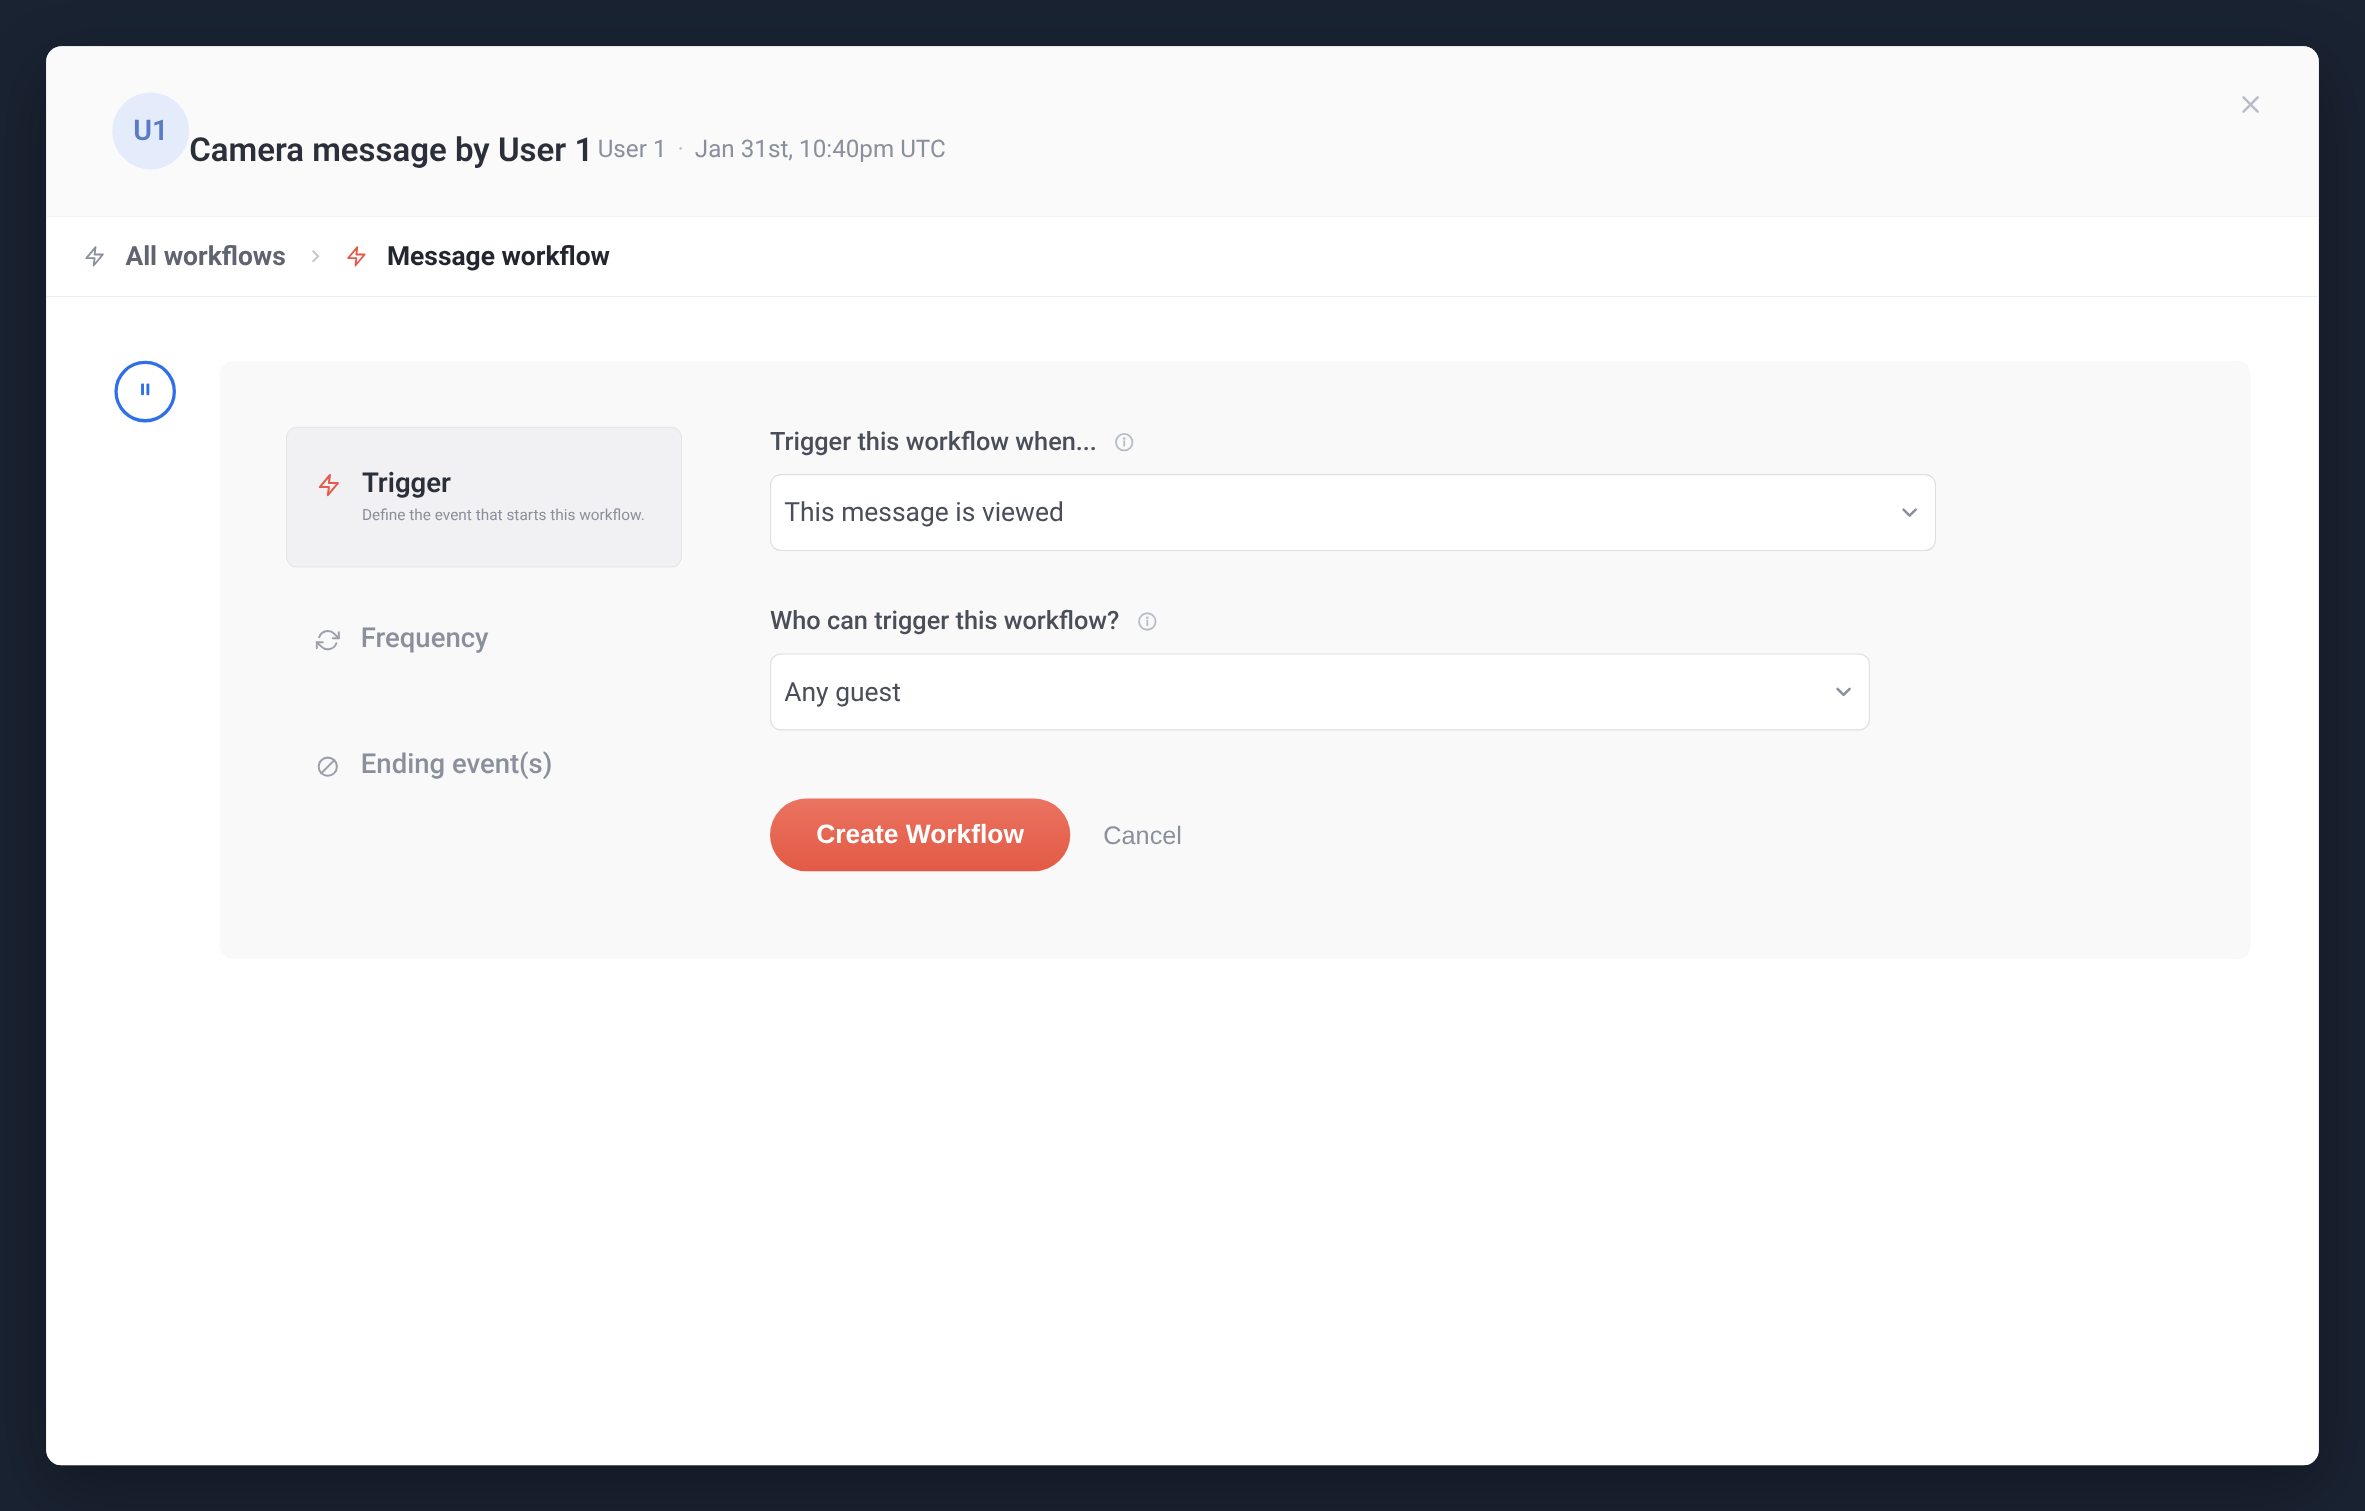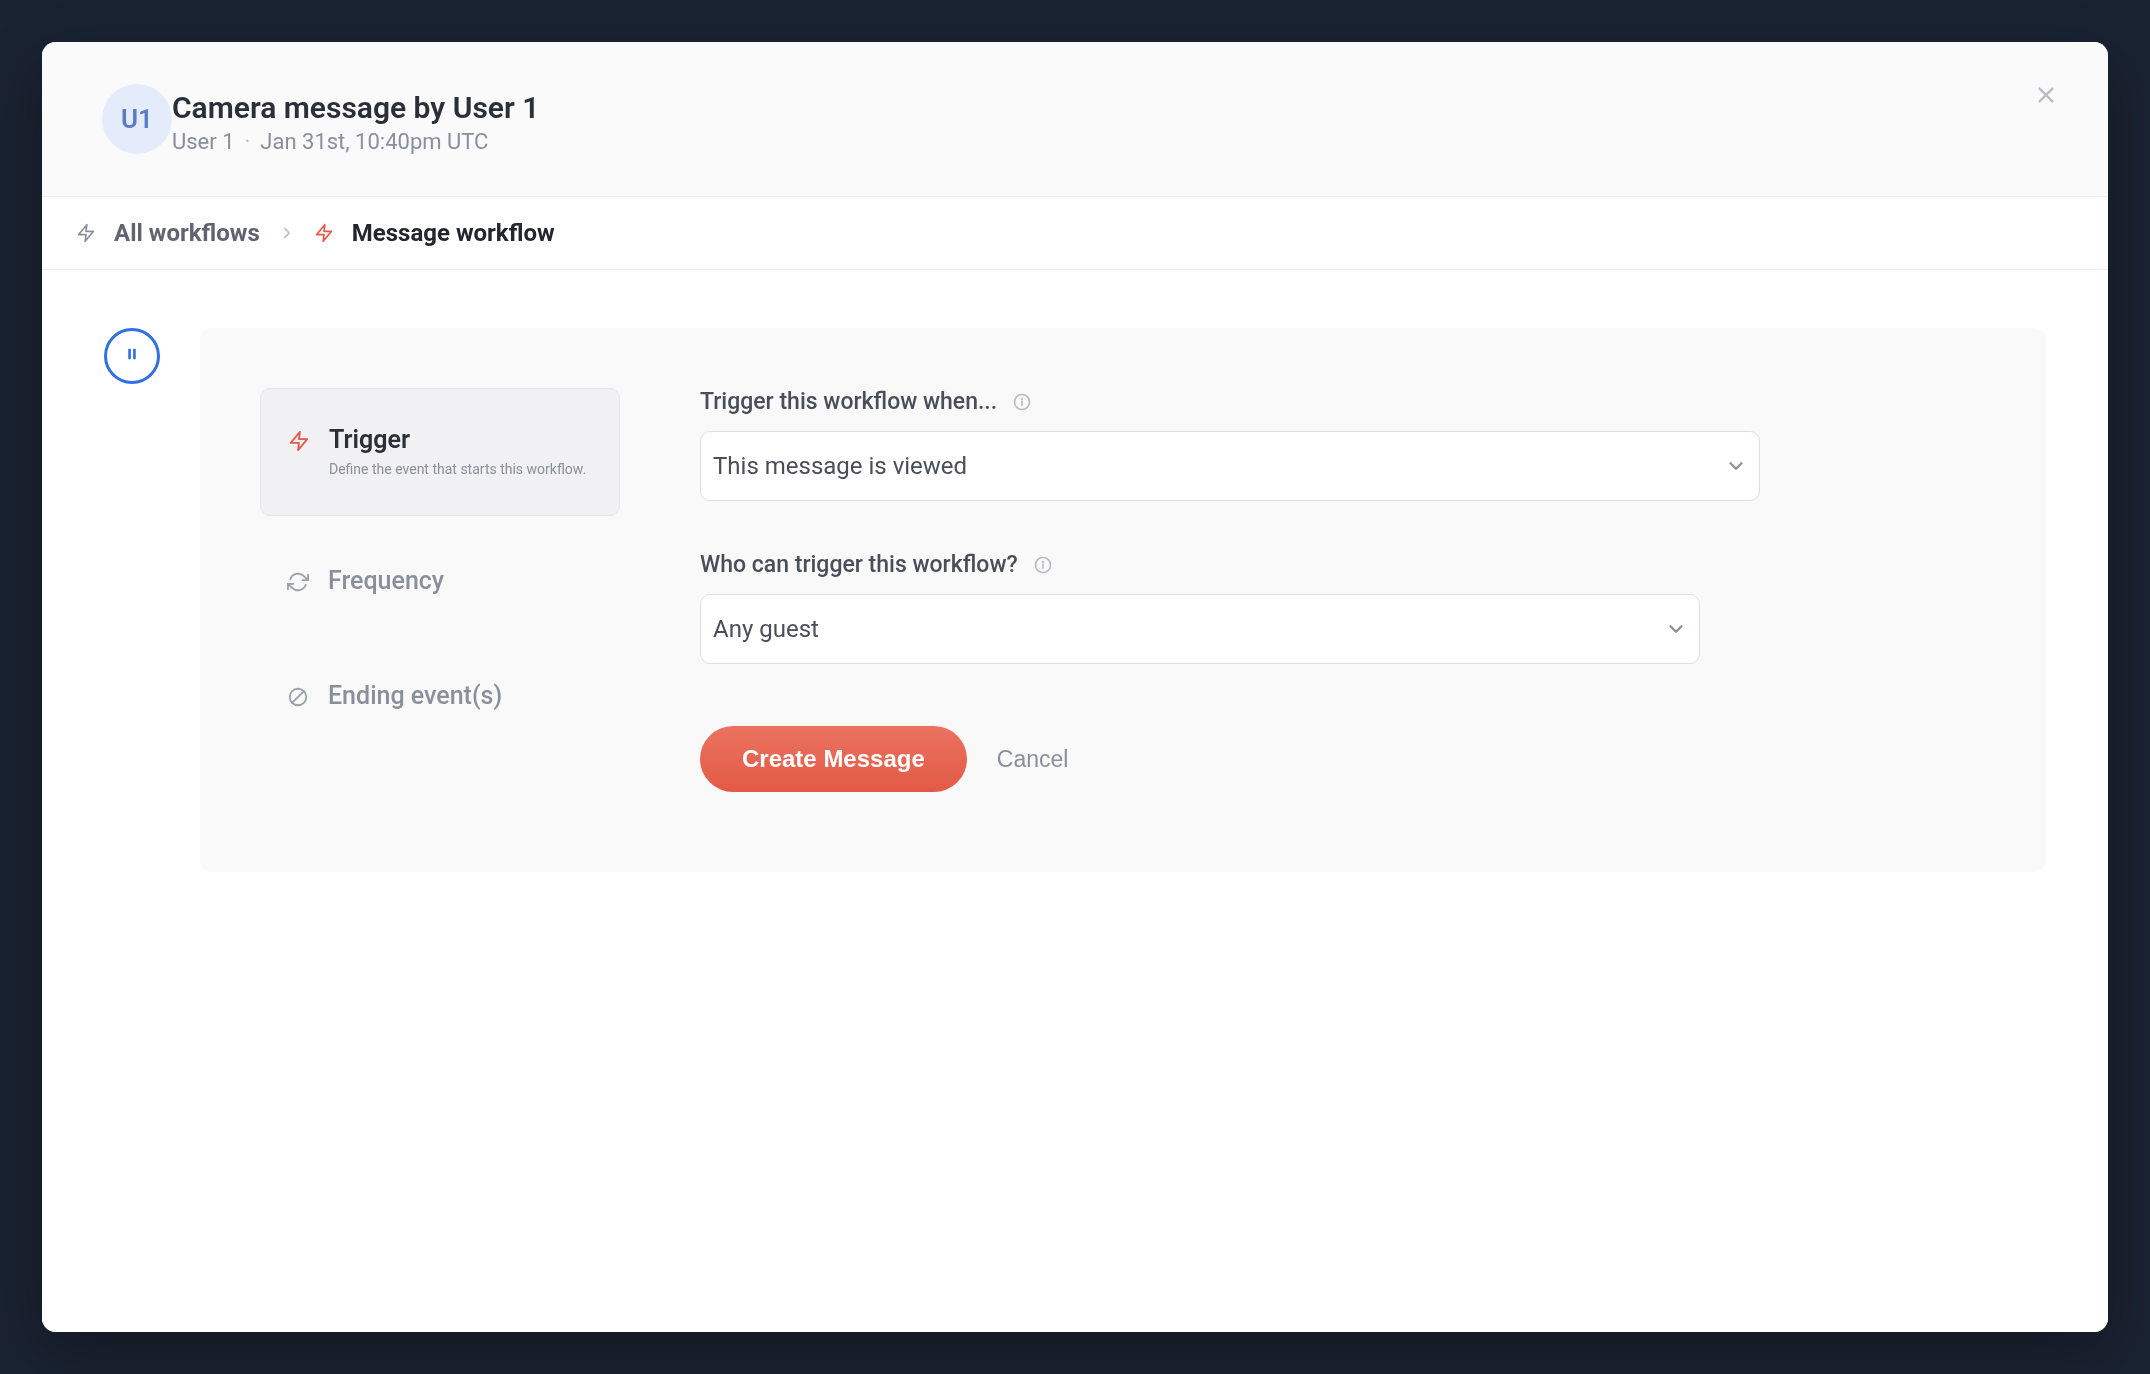--- a/index.html
+++ b/index.html
@@ -41,21 +41,21 @@
     border-radius: 50%;
     background: #e4ecfb;
     color: #5b7bc5;
     display: flex;
     align-items: center;
     justify-content: center;
     font-size: 26px;
     font-weight: 600;
     flex-shrink: 0;
   }
-  .header-text { display: flex; flex-direction: column; gap: 4px; }
+  .header-text { display: flex; flex-direction: row; gap: 4px; }
   .header-title {
     font-size: 30px;
     font-weight: 600;
     color: #2b2f3a;
   }
   .header-sub {
     font-size: 22px;
     color: #8a8f9c;
     display: flex;
     align-items: center;
@@ -386,20 +386,20 @@
             <span>Any guest</span>
             <span class="chevron">
               <svg viewBox="0 0 24 24" fill="none" stroke="currentColor" stroke-width="2.5" stroke-linecap="round" stroke-linejoin="round">
                 <polyline points="6 9 12 15 18 9"></polyline>
               </svg>
             </span>
           </div>
         </div>
 
         <div class="action-row">
-          <button class="btn-primary">Create Message</button>
+          <button class="btn-primary">Create Workflow</button>
           <button class="btn-cancel">Cancel</button>
         </div>
 
       </div>
     </div>
   </div>
 </div>
 
 </body></html>

